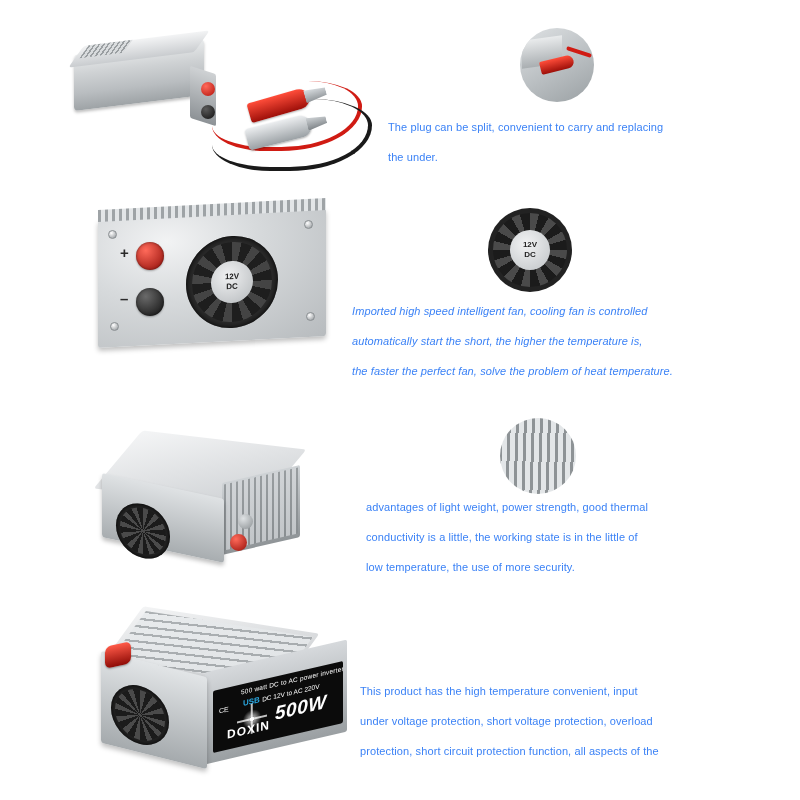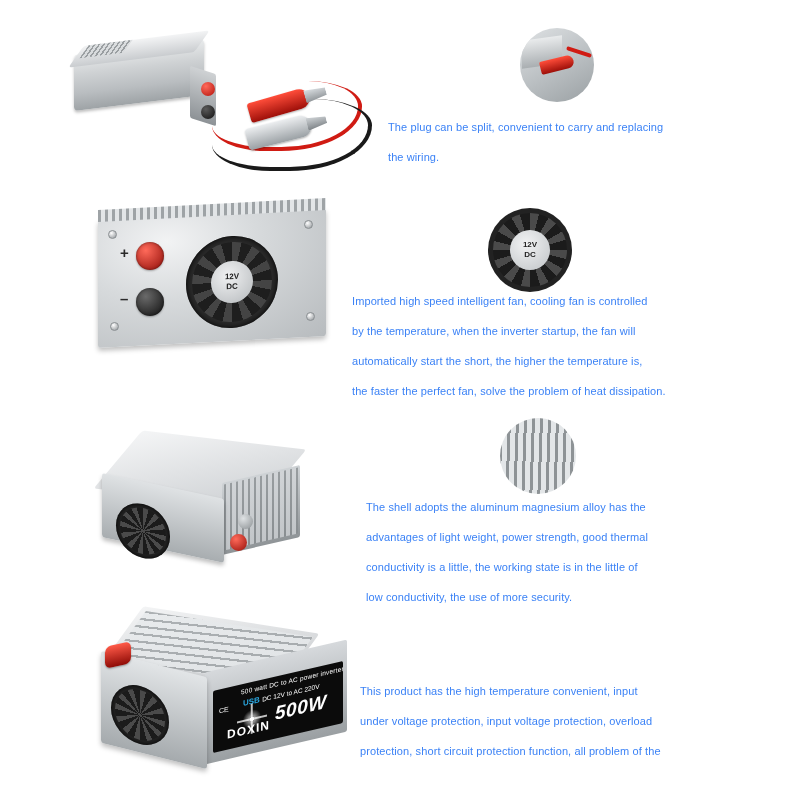--- a/index.html
+++ b/index.html
@@ -181,21 +181,21 @@
     content: ""; position: absolute; inset: 5px; border-radius: 50%;
     background: repeating-conic-gradient(from 0deg,#4a4a4a 0deg 14deg,#1b1b1b 14deg 30deg);
   }
   .s2-callout .hub {
     position: absolute; left: 50%; top: 50%; width: 40px; height: 40px;
     margin: -20px 0 0 -20px; border-radius: 50%;
     background: radial-gradient(circle at 40% 35%,#f2f3f4,#bfc3c6);
     display: flex; flex-direction: column; align-items: center; justify-content: center;
     font-size: 8px; color: #222; line-height: 10px; font-weight: bold;
   }
-  .s2-para { left: 352px; top: 286px; width: 440px; }
+  .s2-para { left: 352px; top: 296px; width: 440px; font-style: italic; }
 
   
   .s3-photo { left: 88px; top: 430px; width: 260px; height: 160px; }
   .case3-top {
     position: absolute; left: 22px; top: 10px; width: 180px; height: 58px;
     background: linear-gradient(160deg,#f4f5f6,#cdd0d3);
     transform: skewX(-40deg) skewY(6deg);
     border-radius: 3px;
   }
   .case3-front {
@@ -341,21 +341,21 @@
     </div>
 
     <div class="callout s1-callout">
       <div class="mini-body"></div>
       <div class="mini-red"></div>
       <div class="mini-wire"></div>
     </div>
 
     <div class="para s1-para">
       <span class="line">The plug can be split, convenient to carry and replacing</span>
-      <span class="line">the wiring.</span>
+      <span class="line">the under.</span>
     </div>
   </div>
 
   <div class="section">
     <div class="photo s2-photo">
       <div class="panel2"></div>
       <div class="panel2-edge"></div>
       <div class="scr" style="left:10px;  top:30px;"></div>
       <div class="scr" style="left:206px; top:20px;"></div>
       <div class="scr" style="left:12px;  top:122px;"></div>
@@ -374,44 +374,42 @@
 
     <div class="callout s2-callout">
       <div class="hub">
         <span>12V</span>
         <span>DC</span>
       </div>
     </div>
 
     <div class="para s2-para">
       <span class="line">Imported high speed intelligent fan, cooling fan is controlled</span>
-      <span class="line">by the temperature, when the inverter startup, the fan will</span>
       <span class="line">automatically start the short, the higher the temperature is,</span>
-      <span class="line">the faster the perfect fan, solve the problem of heat dissipation.</span>
+      <span class="line">the faster the perfect fan, solve the problem of heat temperature.</span>
     </div>
   </div>
 
   <div class="section">
     <div class="photo s3-photo">
       <div class="case3-top"></div>
       <div class="case3-side"></div>
       <div class="case3-ribs"></div>
       <div class="case3-front"></div>
       <div class="fan3"></div>
       <div class="term3b"></div>
       <div class="term3r"></div>
     </div>
 
     <div class="callout s3-callout"></div>
 
     <div class="para s3-para">
-      <span class="line">The shell adopts the aluminum magnesium alloy has the</span>
       <span class="line">advantages of light weight, power strength, good thermal</span>
       <span class="line">conductivity is a little, the working state is in the little of</span>
-      <span class="line">low conductivity, the use of more security.</span>
+      <span class="line">low temperature, the use of more security.</span>
     </div>
   </div>
 
   <div class="section">
     <div class="photo s4-photo">
       <div class="case4-top"></div>
       <div class="case4-ribs"></div>
       <div class="case4-side"></div>
       <div class="case4-front"></div>
       <div class="fan4"></div>
@@ -424,18 +422,18 @@
         </div>
         <div class="l-ce">CE</div>
         <div class="star"></div>
         <div class="l-brand">DOXIN</div>
         <div class="l-watt">500W</div>
       </div>
     </div>
 
     <div class="para s4-para">
       <span class="line">This product has the high temperature convenient, input</span>
-      <span class="line">under voltage protection, input voltage protection, overload</span>
-      <span class="line">protection, short circuit protection function, all problem of the</span>
+      <span class="line">under voltage protection, short voltage protection, overload</span>
+      <span class="line">protection, short circuit protection function, all aspects of the</span>
     </div>
   </div>
 
 </div>
 
 </body></html>

